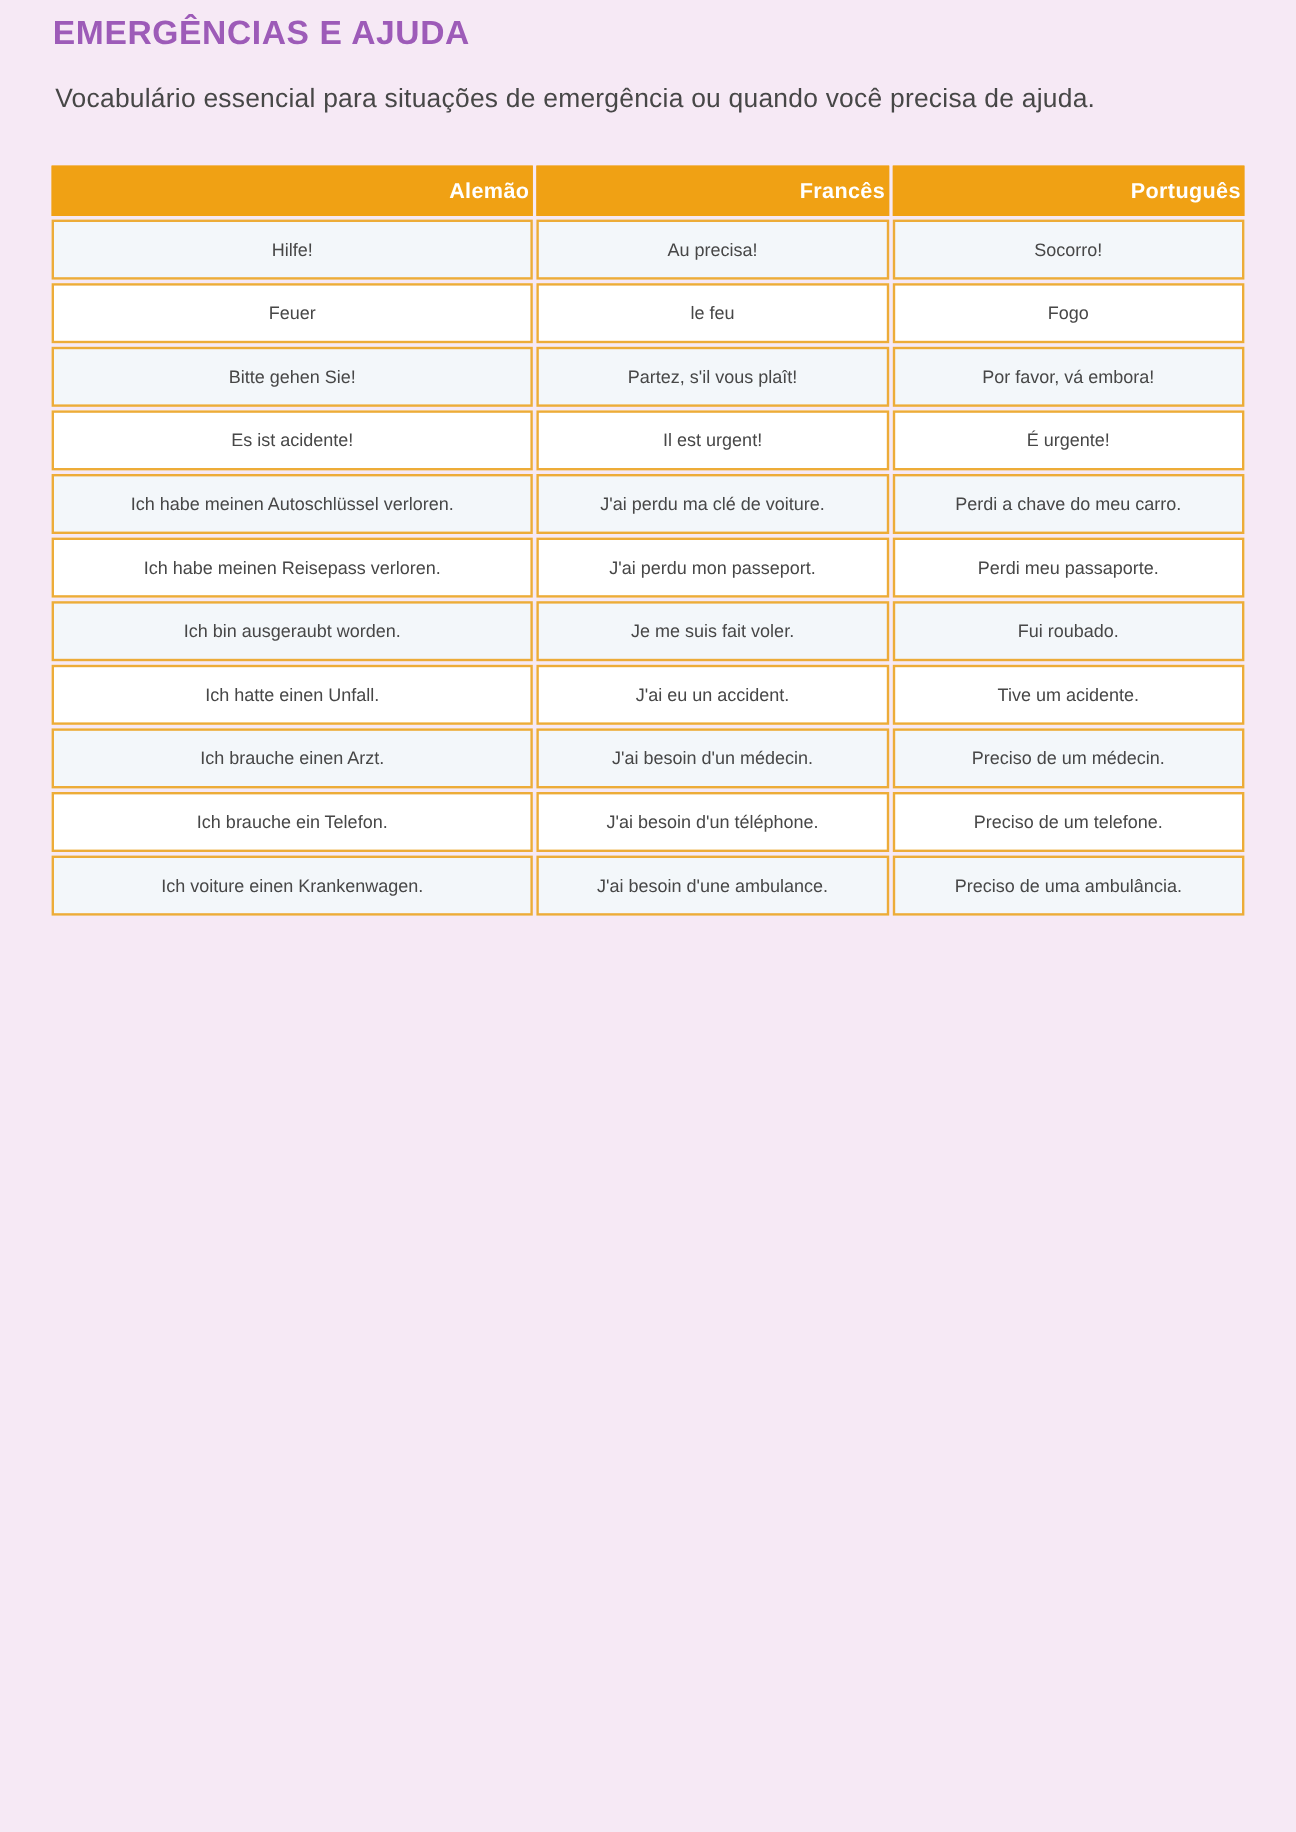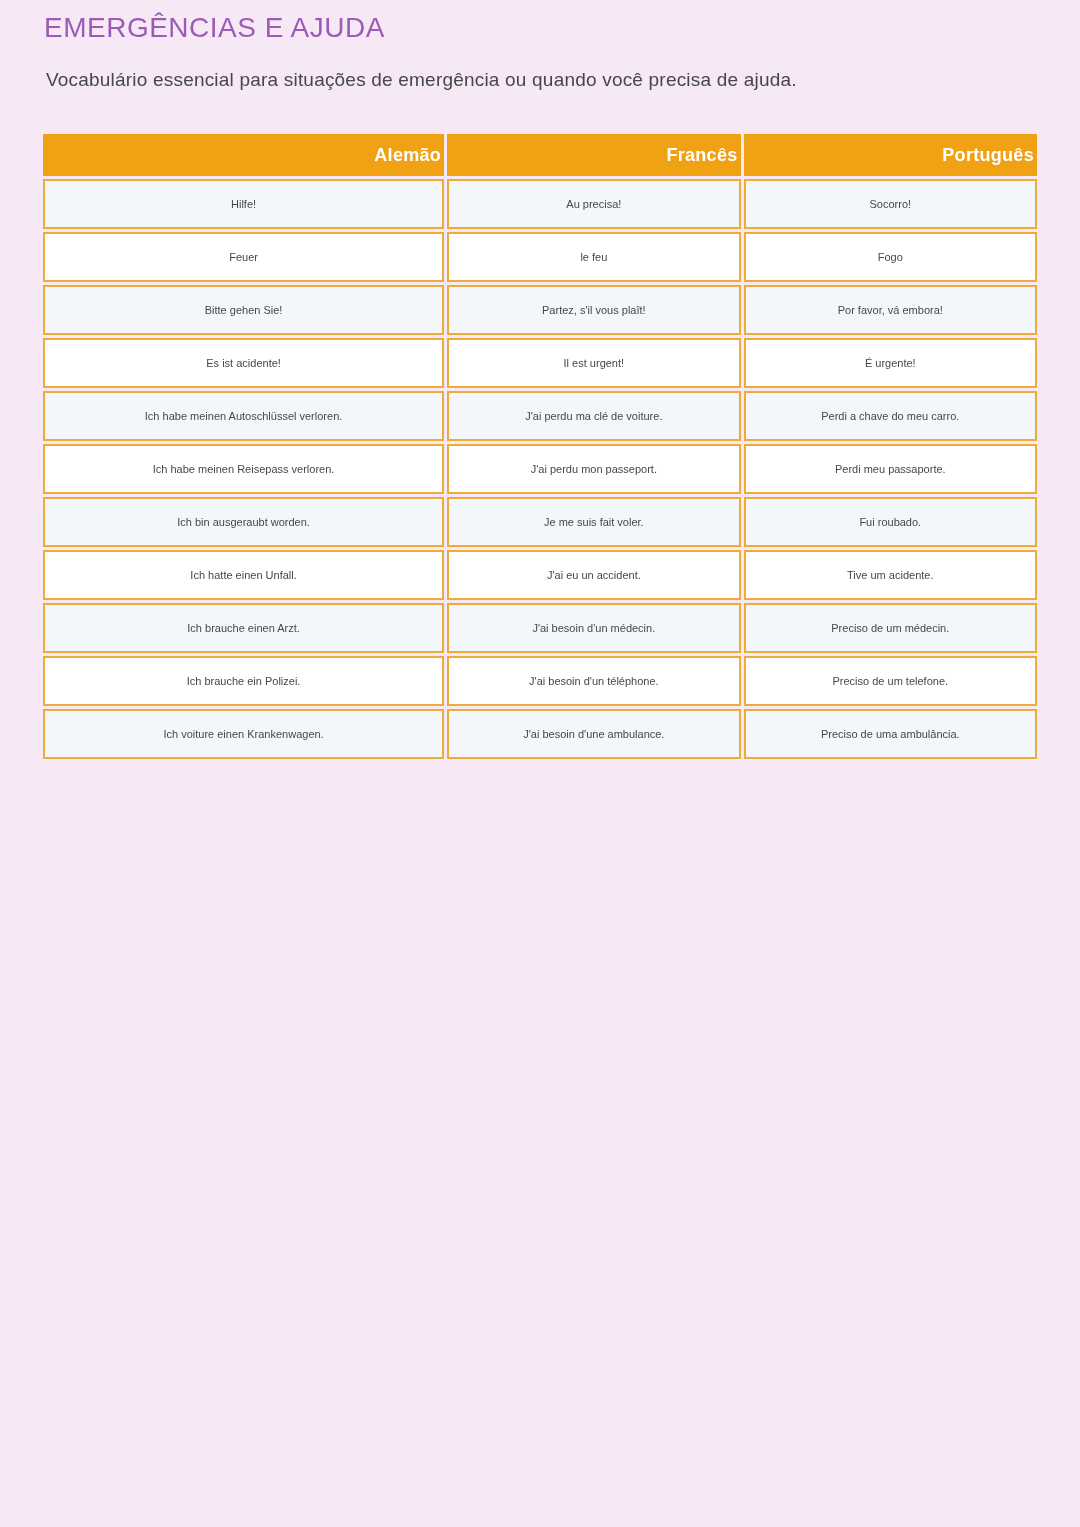--- a/index.html
+++ b/index.html
@@ -23,27 +23,27 @@
     background: var(--page-bg);
     font-family: "Liberation Sans", sans-serif;
     overflow: hidden;
   }
   .page {
     padding: 12px 40px 0 40px;
   }
   .page-title {
     margin: 0 0 0 4px;
     font-size: 28px;
-    font-weight: normal;
+    font-weight: bold;
     letter-spacing: 0.5px;
     color: var(--title-purple);
   }
   .page-subtitle {
     margin: 25px 0 0 6px;
-    font-size: 19px;
+    font-size: 22px;
     color: var(--text-dark);
     letter-spacing: 0.2px;
   }
   table.vocab {
     margin-top: 40px;
     width: 1000px;
     table-layout: fixed;
     border-collapse: separate;
     border-spacing: 3px;
   }
@@ -55,21 +55,21 @@
     font-weight: bold;
     height: 42px;
     text-align: right;
     letter-spacing: 0.3px;
   }
   table.vocab td {
     border: 2px solid var(--border-orange);
     height: 50px;
     text-align: center;
     vertical-align: middle;
-    font-size: 11px;
+    font-size: 15px;
     color: var(--text-dark);
     background: var(--row-white);
     padding: 14px 6px;
     overflow: hidden;
     white-space: nowrap;
   }
   table.vocab tbody tr:nth-child(odd) td {
     background: var(--row-alt);
   }
 </style>
@@ -133,21 +133,21 @@
           <td>Ich hatte einen Unfall.</td>
           <td>J'ai eu un accident.</td>
           <td>Tive um acidente.</td>
         </tr>
         <tr>
           <td>Ich brauche einen Arzt.</td>
           <td>J'ai besoin d'un médecin.</td>
           <td>Preciso de um médecin.</td>
         </tr>
         <tr>
-          <td>Ich brauche ein Polizei.</td>
+          <td>Ich brauche ein Telefon.</td>
           <td>J'ai besoin d'un téléphone.</td>
           <td>Preciso de um telefone.</td>
         </tr>
         <tr>
           <td>Ich voiture einen Krankenwagen.</td>
           <td>J'ai besoin d'une ambulance.</td>
           <td>Preciso de uma ambulância.</td>
         </tr>
       </tbody>
   </table>

